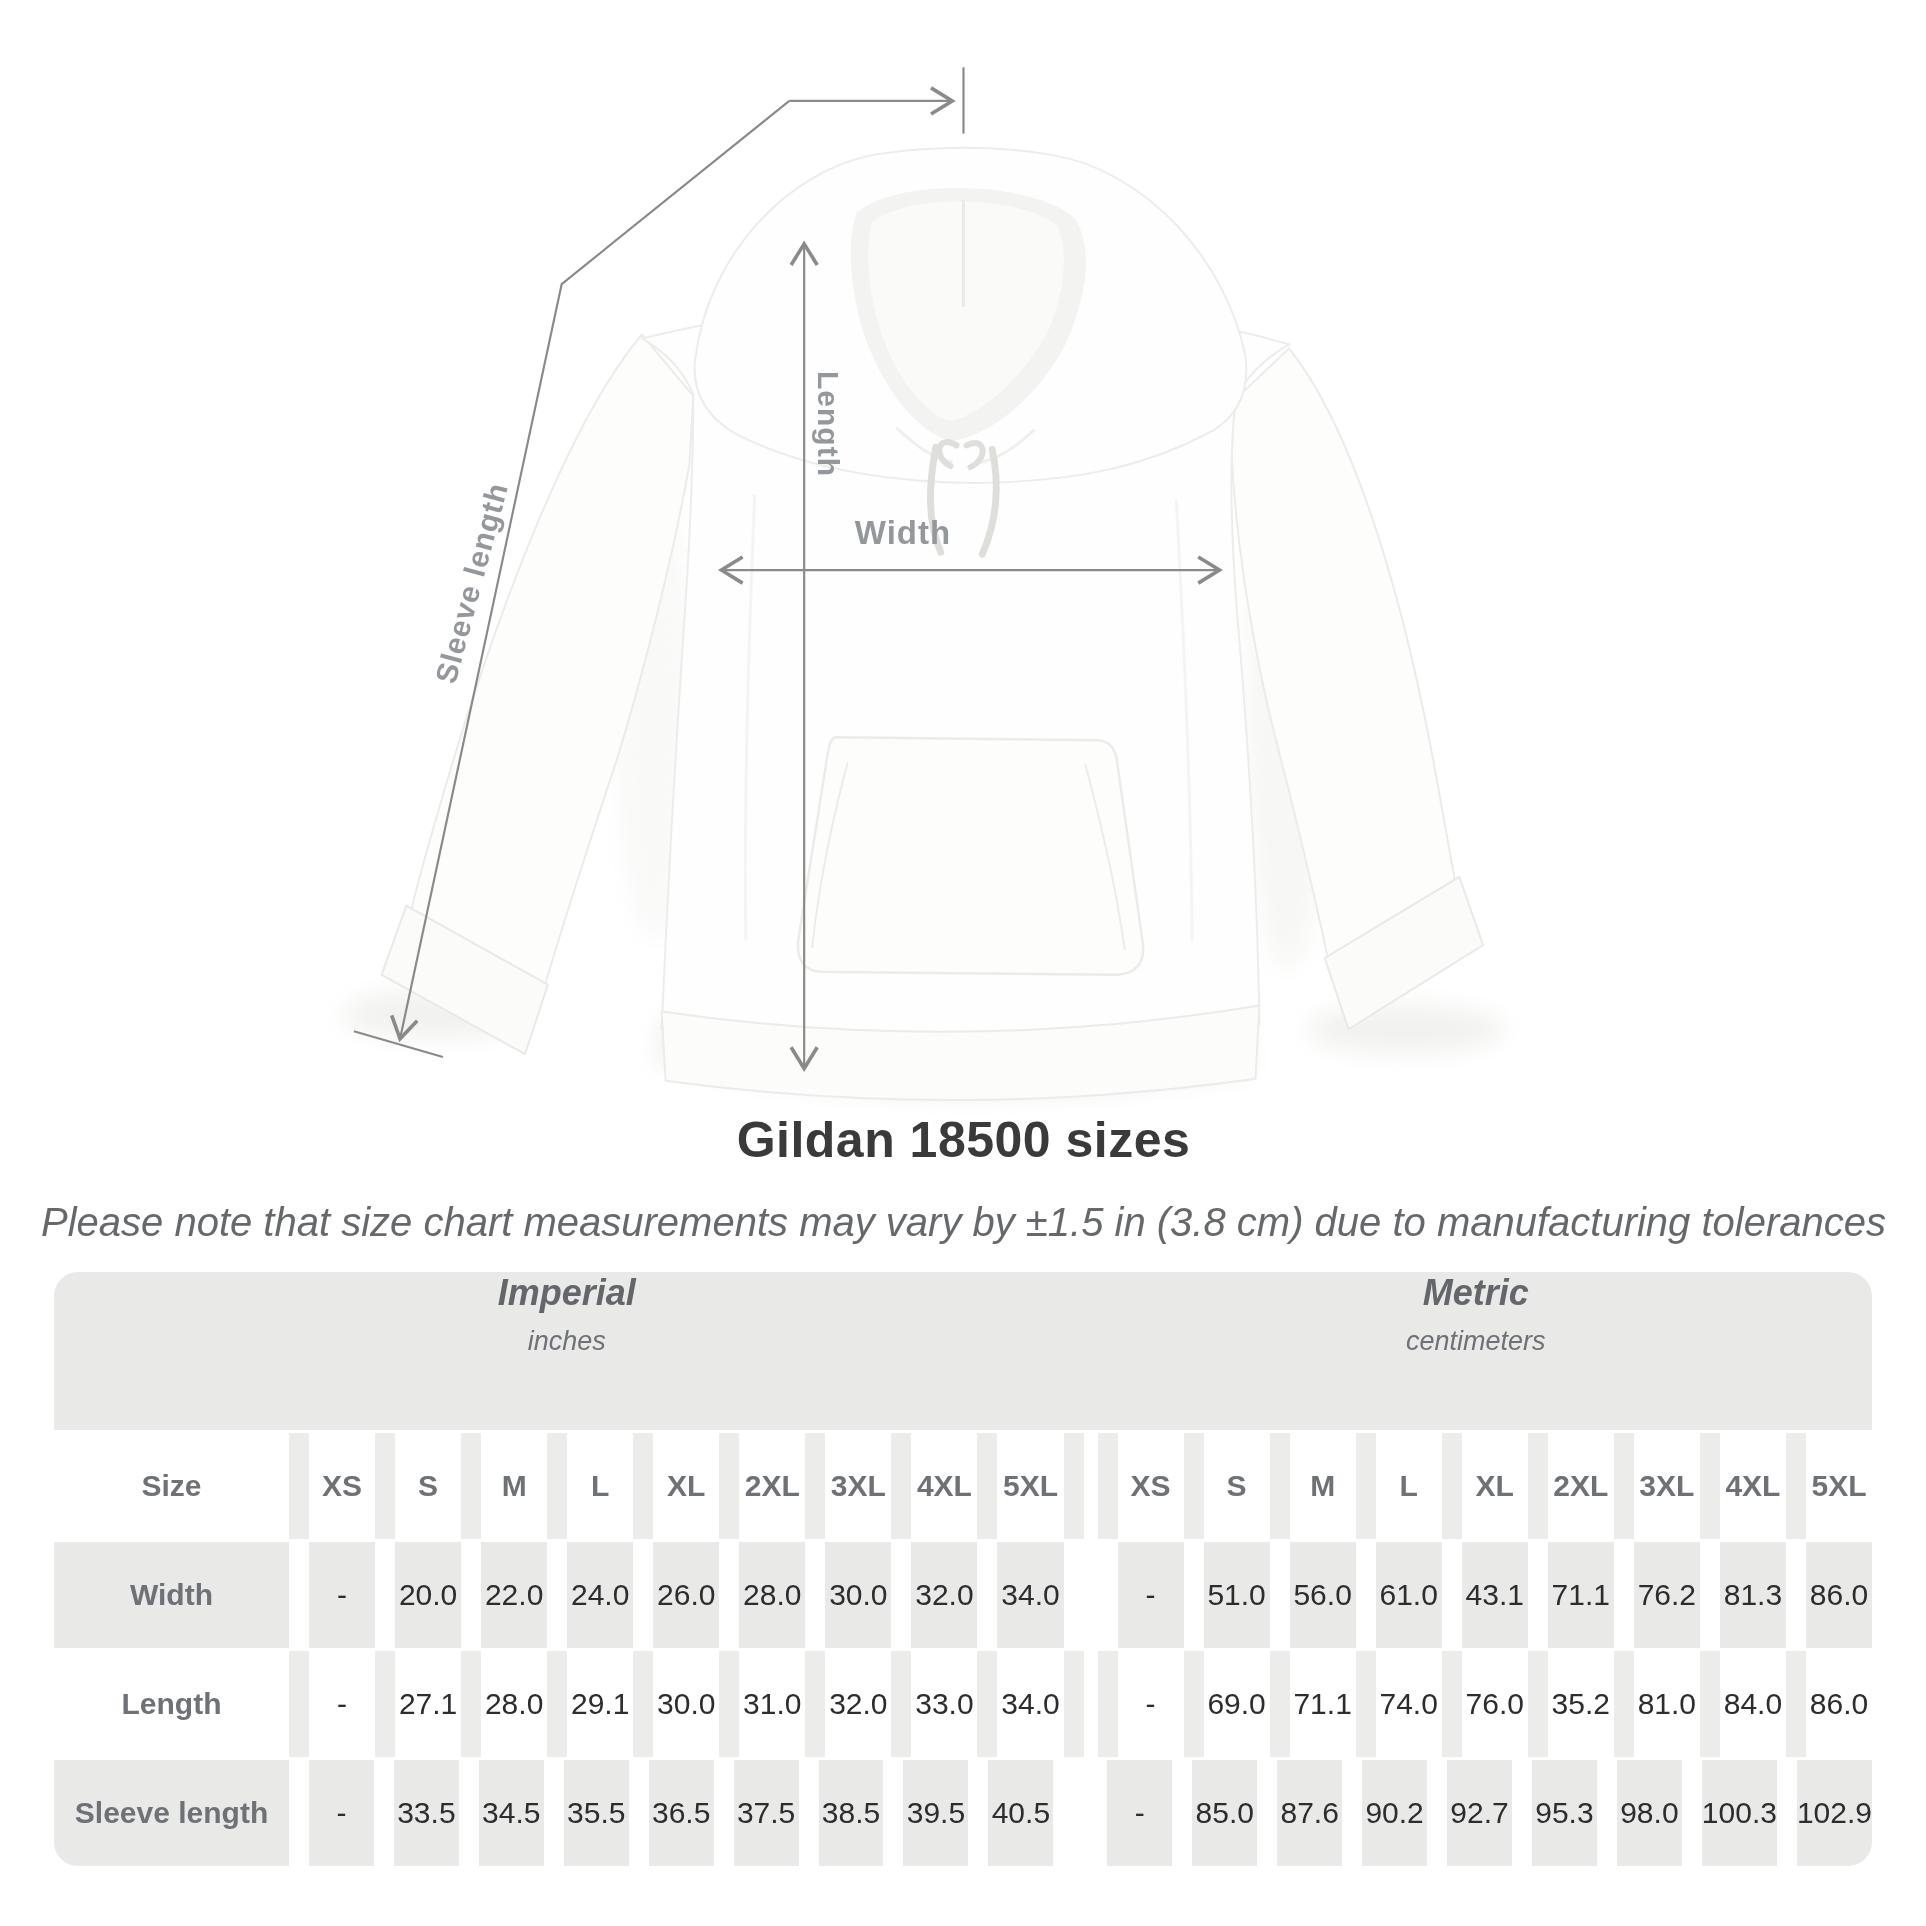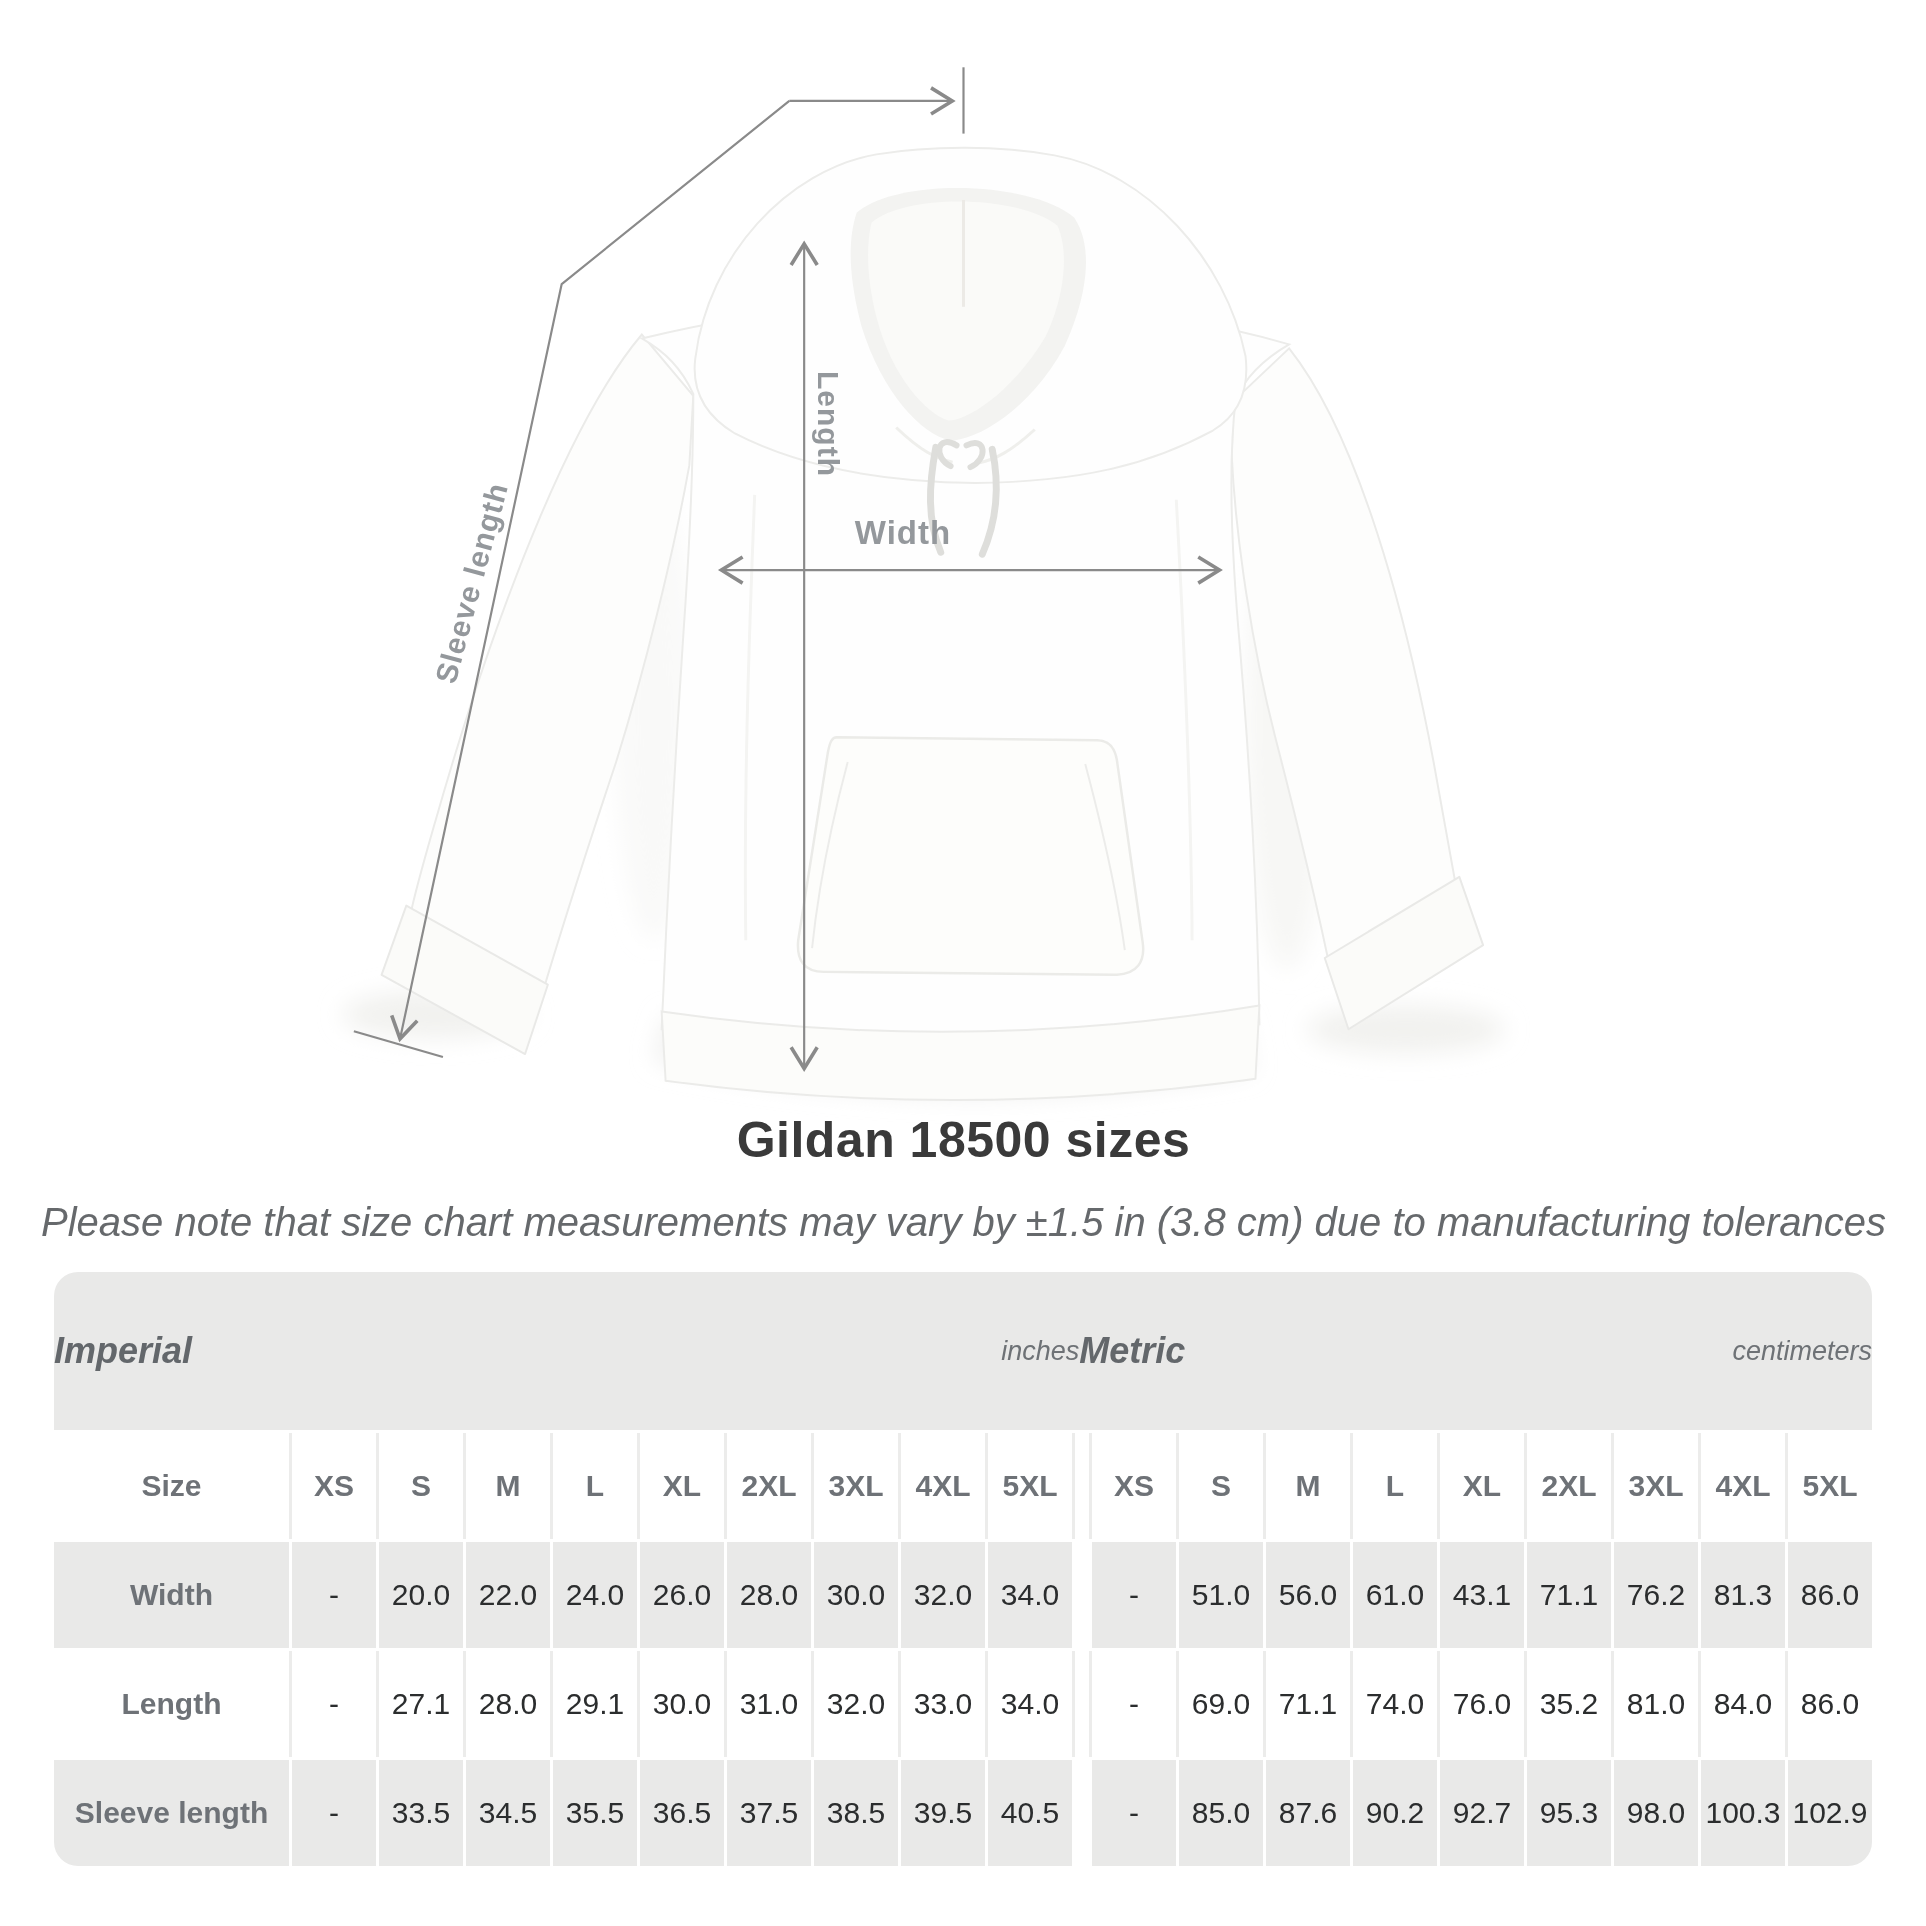--- a/index.html
+++ b/index.html
@@ -32,31 +32,31 @@
   }
   
   .size-table {
     position:absolute; left:54px; top:1272px; width:1818px;
     border-radius:24px; overflow:hidden; background:#ffffff;
   }
   .band {
     height:158px; background:#e9e9e8; display:flex; margin-bottom:3px;
   }
   .band-half {
-    display:flex; align-items:center;
-    justify-content:space-between; gap:12px;
+    display:flex; flex-direction:column; align-items:center;
+    justify-content:flex-start; gap:12px;
   }
   .band-half.imperial { flex:0 0 56.4%; }
   .band-half.metric   { flex:1 1 auto; }
   .band-name { font-size:36px; font-weight:bold; font-style:italic; color:#63676b; }
   .band-unit { font-size:27px; font-style:italic; color:#6e7276; }
   .trow {
     display:grid;
     grid-template-columns:235px repeat(9,1fr) 14px repeat(9,1fr);
-    column-gap:3px; height:106px; margin-bottom:3px;
+    column-gap:20px; height:106px; margin-bottom:3px;
   }
   .trow:last-child { margin-bottom:0; }
   .trow > div { display:flex; align-items:center; justify-content:center; }
   .trow.row-white { background:#ececeb; }   
   .trow.row-white > div { background:#ffffff; }
   .trow.row-gray  { background:#ffffff; }   
   .trow.row-gray  > div { background:#e9e9e8; }
   .trow > .spacer { background:#ffffff !important; }
   .cell  { font-size:30px; color:#2b2d2e; }
   .head  { font-size:30px; font-weight:bold; color:#6e7277; }

